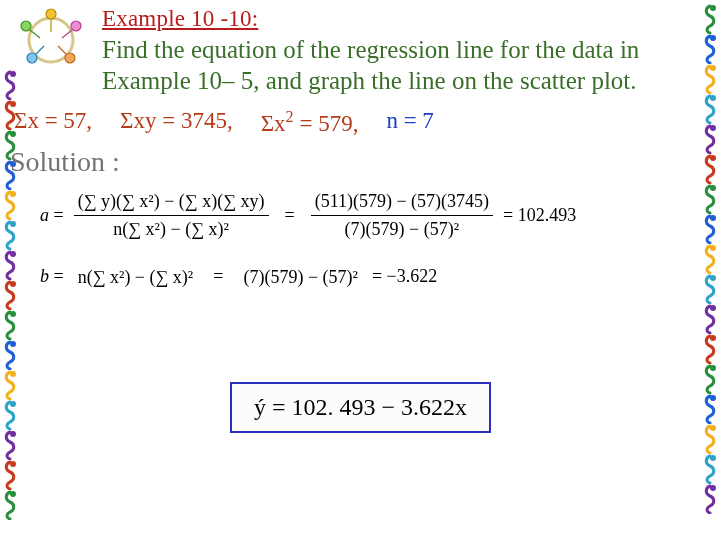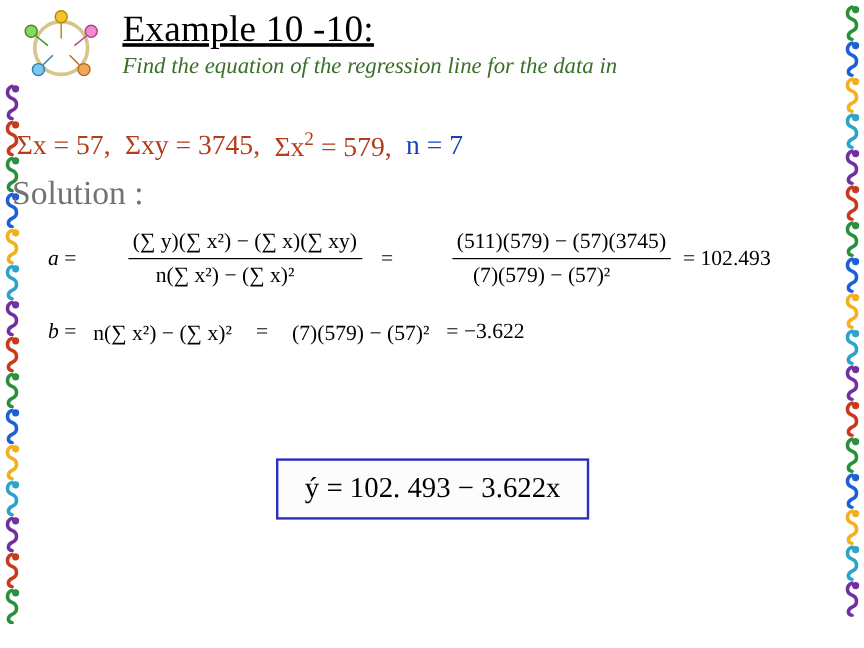--- a/index.html
+++ b/index.html
@@ -20,39 +20,38 @@
   .kids-logo {
     position: absolute;
     left: 6px; top: 4px;
     width: 90px; height: 66px;
   }
   .content {
     position: absolute;
     left: 102px; top: 6px; right: 24px;
   }
   .ex-title {
-    color: #000000;
-    font-size: 31px;
+    color: #b91c1c;
+    font-size: 23px;
     text-decoration: underline;
     letter-spacing: 0.2px;
   }
   .ex-body {
     color: #3a6f2b;
-    font-size: 19px;
+    font-size: 25px;
     line-height: 1.25;
     margin-top: 2px;
-    font-style: italic;
   }
   .sums {
     position: absolute;
     left: 14px; top: 108px; right: 20px;
     font-size: 23px;
     color: #b43c1a;
     display: flex;
-    gap: 12px;
+    gap: 28px;
     font-style: normal;
   }
   .sums sup { font-size: 0.65em; }
   .n-eq { color: #1a3fbf; }
   .solution-label {
     position: absolute;
     left: 10px; top: 146px;
     font-size: 28px;
     color: #737373;
   }
@@ -69,21 +68,21 @@
     gap: 10px;
     margin-bottom: 24px;
   }
   .frac {
     display: inline-flex;
     flex-direction: column;
     align-items: center;
     vertical-align: middle;
     line-height: 1.25;
   }
-  .frac .num { border-bottom: 1.4px solid #000; padding: 0 4px 2px; white-space: nowrap; margin-left: 33px; }
+  .frac .num { border-bottom: 1.4px solid #000; padding: 0 4px 2px; white-space: nowrap; }
   .frac .den { padding: 2px 4px 0; white-space: nowrap; }
   .eqsign { padding: 0 6px; }
   .result-box {
     position: absolute;
     left: 230px; top: 382px;
     border: 2px solid #2a2fbf;
     padding: 10px 22px;
     font-size: 24px;
     font-family: "Cambria Math","Times New Roman",serif;
     background: #fcfcfc;
@@ -305,20 +304,21 @@
       <line x1="30" y1="50" x2="38" y2="42" stroke="#2b7fb0"></line>
       <line x1="60" y1="50" x2="52" y2="42" stroke="#b86a20"></line>
     </g>
   </svg>
 </div>
 
 <div class="content">
   <div class="ex-title">Example 10 -10:</div>
   <div class="ex-body">
     <span>Find the equation of the regression line for the data in</span><br>
+    <span>Example 10– 5, and graph the line on the scatter plot.</span>
   </div>
 </div>
 
 <div class="sums">
   <span>Σx = 57,</span>
   <span>Σxy = 3745,</span>
   <span><span>Σx</span><sup class="sq">2</sup><span> = 579,</span></span>
   <span class="n-eq">n = 7</span>
 </div>
 

